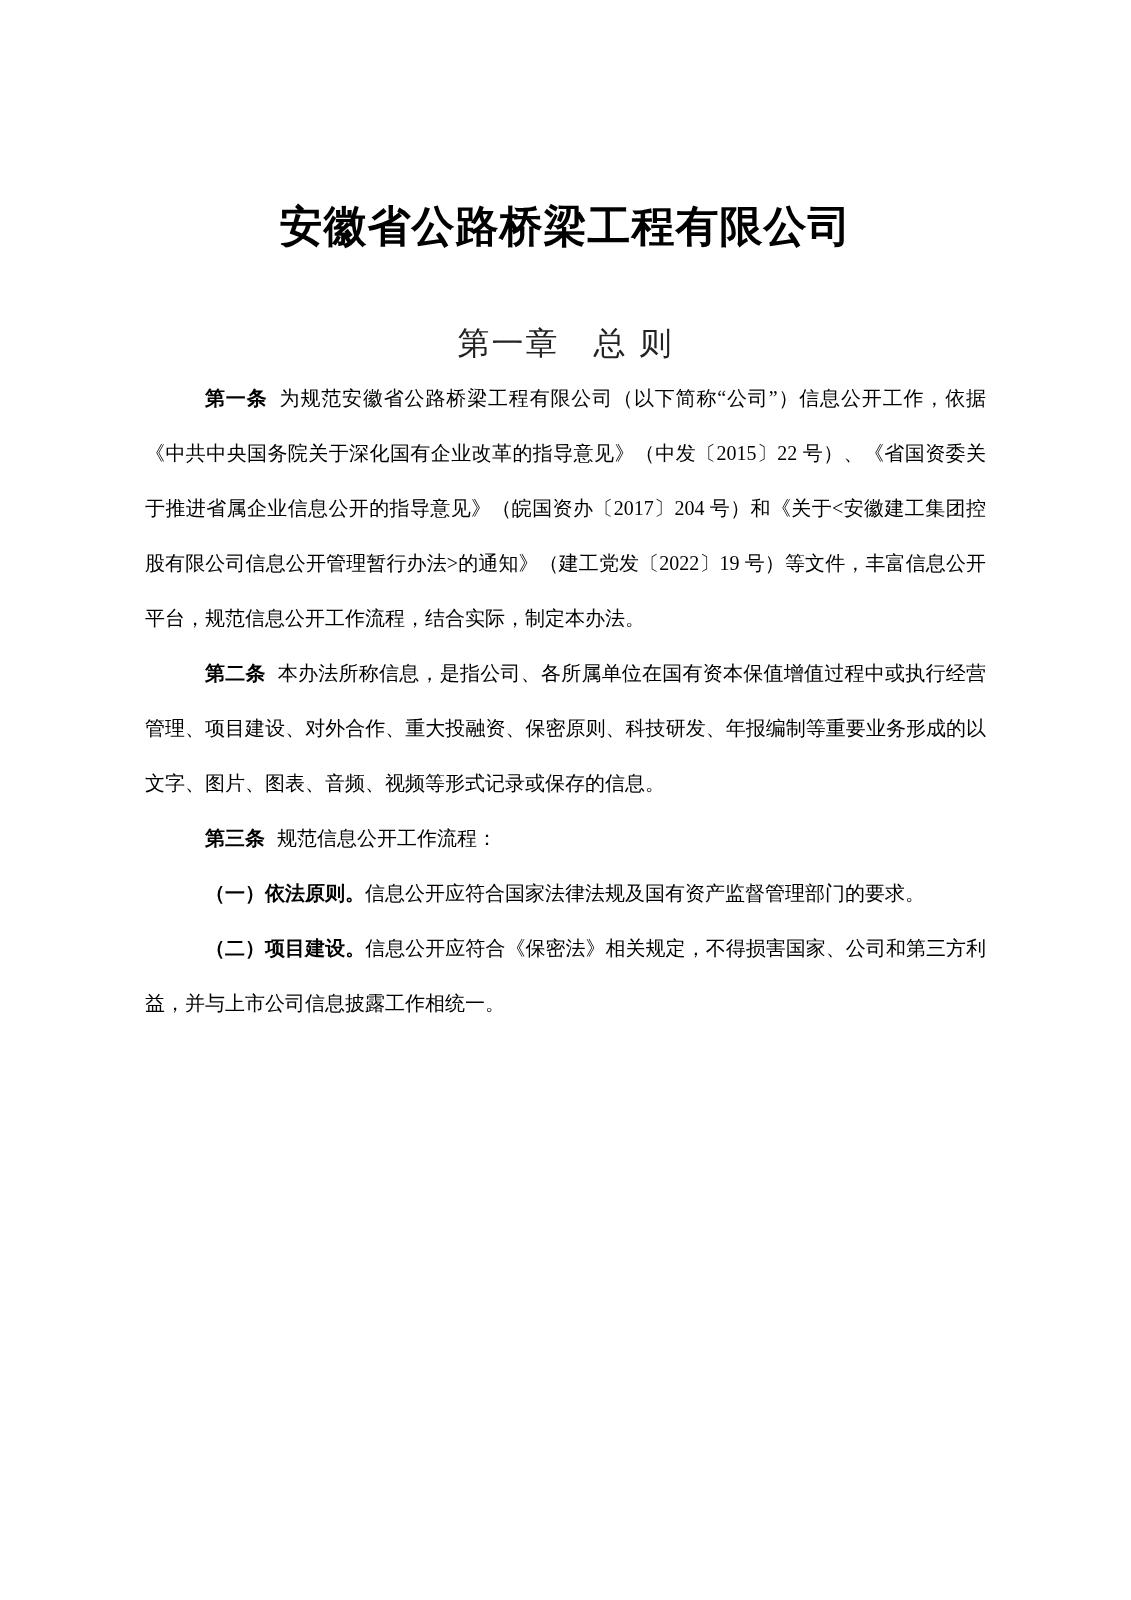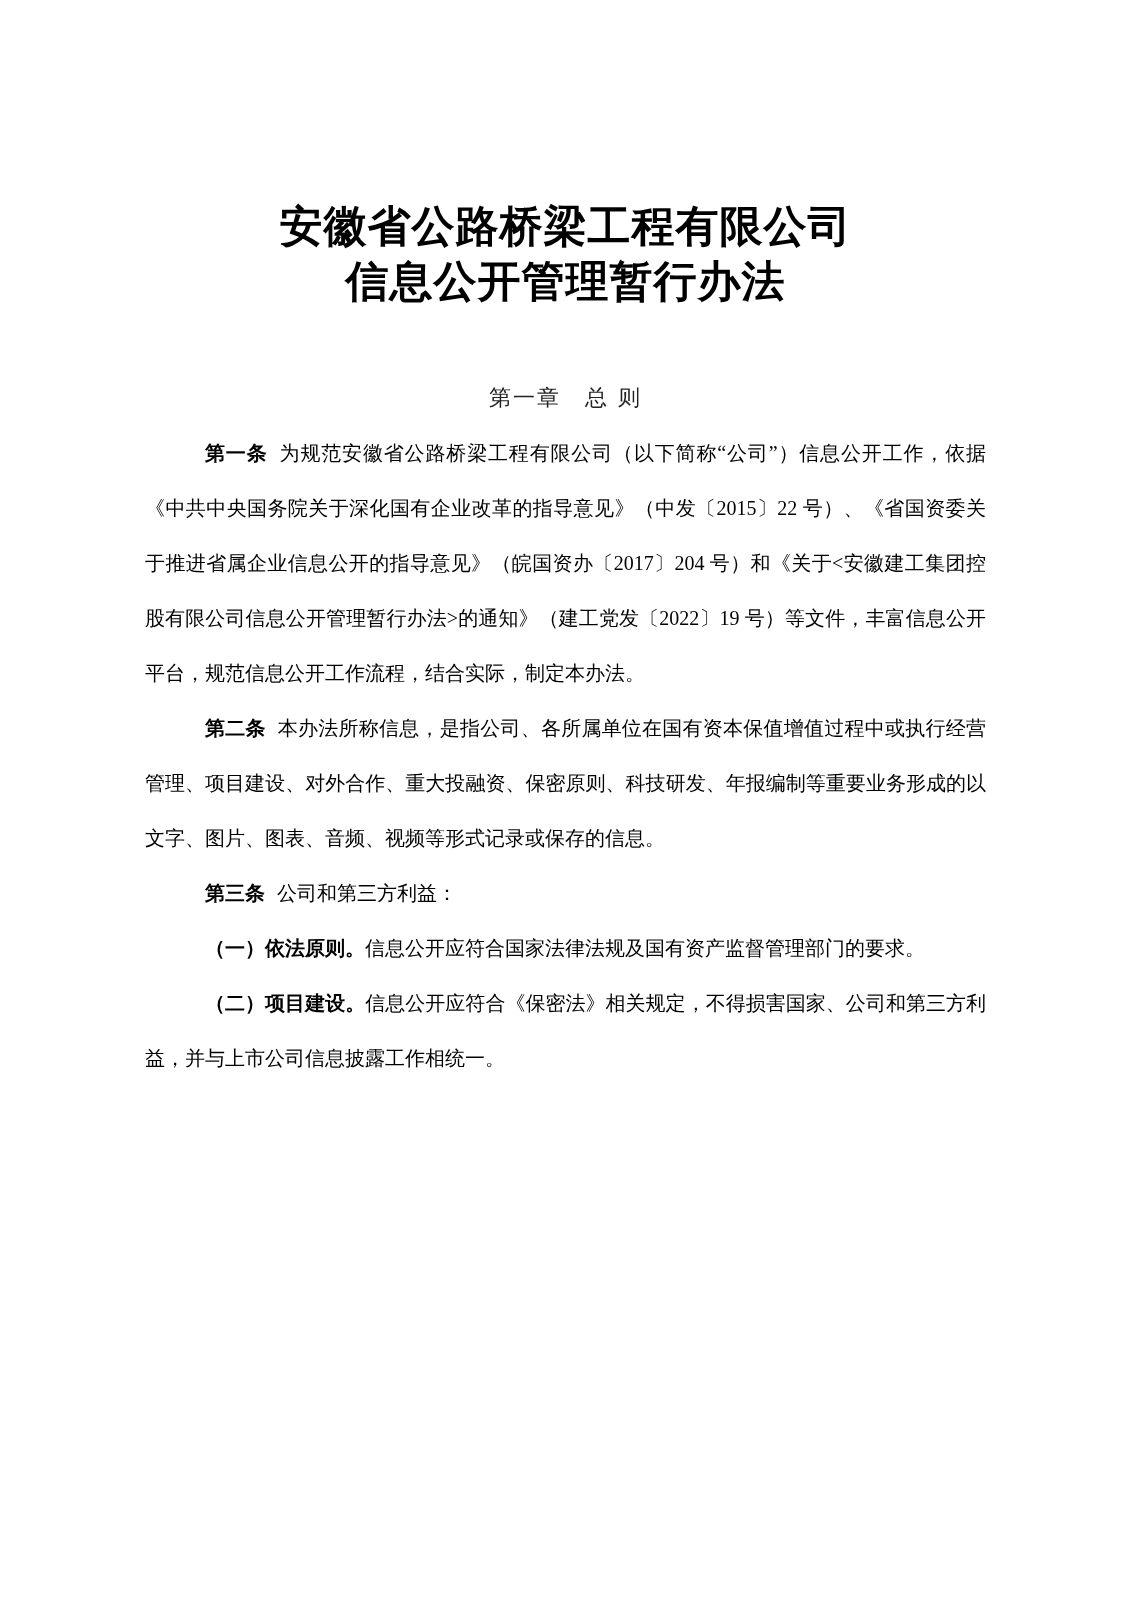--- a/index.html
+++ b/index.html
@@ -23,21 +23,21 @@
     font-size: 43px;
     line-height: 55px;
     letter-spacing: 1px;
   }
   .title-line { display: block; }
   .chapter-heading {
     margin: 69px 0 8px 0;
     text-align: center;
     font-family: "DejaVu Sans", "Liberation Sans", sans-serif;
     font-weight: normal;
-    font-size: 22px;
+    font-size: 32px;
     line-height: 40px;
     color: #222222;
     white-space: pre;
     letter-spacing: 2px;
   }
   .para {
     margin: 0;
     font-size: 20px;
     line-height: 55px;
     text-align: justify;
@@ -48,29 +48,28 @@
   .lead.gap { margin-right: 12px; }
 </style>
 </head>
 <body>
 
 <div class="page">
   <div class="content">
 
     <div class="doc-title">
       <span class="title-line">安徽省公路桥梁工程有限公司</span>
-      <span class="title-line">信息公开管理暂行办法</span>
     </div>
 
     <h2 class="chapter-heading">第一章　总 则</h2>
 
     <p class="para"><span class="lead gap">第一条</span><span>为规范安徽省公路桥梁工程有限公司（以下简称“公司”）信息公开工作，依据《中共中央国务院关于深化国有企业改革的指导意见》（中发〔2015〕22 号）、《省国资委关于推进省属企业信息公开的指导意见》（皖国资办〔2017〕204 号）和《关于&lt;安徽建工集团控股有限公司信息公开管理暂行办法&gt;的通知》（建工党发〔2022〕19 号）等文件，丰富信息公开平台，规范信息公开工作流程，结合实际，制定本办法。</span></p>
 
     <p class="para"><span class="lead gap">第二条</span><span>本办法所称信息，是指公司、各所属单位在国有资本保值增值过程中或执行经营管理、项目建设、对外合作、重大投融资、保密原则、科技研发、年报编制等重要业务形成的以文字、图片、图表、音频、视频等形式记录或保存的信息。</span></p>
 
-    <p class="para"><span class="lead gap">第三条</span><span>公司和第三方利益：</span></p>
+    <p class="para"><span class="lead gap">第三条</span><span>规范信息公开工作流程：</span></p>
 
     <p class="para"><span class="lead">（一）依法原则。</span><span>信息公开应符合国家法律法规及国有资产监督管理部门的要求。</span></p>
 
     <p class="para"><span class="lead">（二）项目建设。</span><span>信息公开应符合《保密法》相关规定，不得损害国家、公司和第三方利益，并与上市公司信息披露工作相统一。</span></p>
 
   </div>
 </div>
 
 </body></html>

